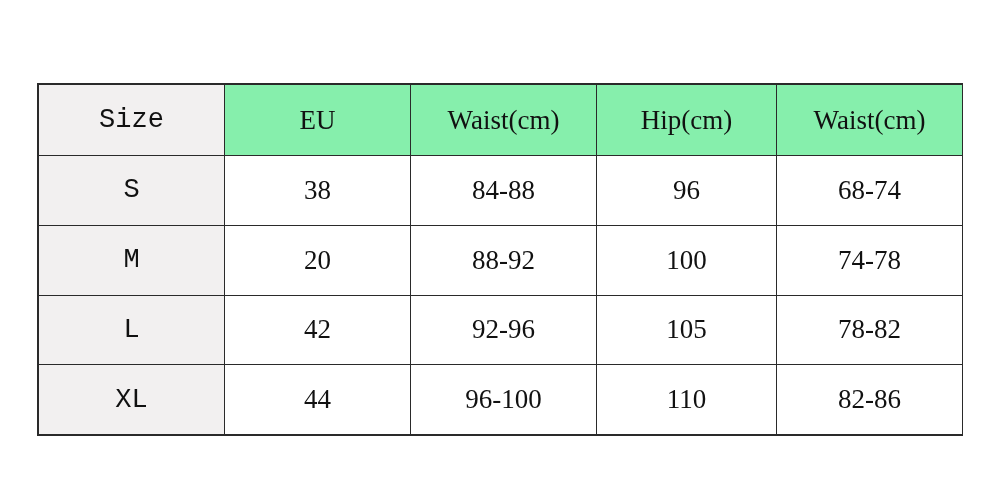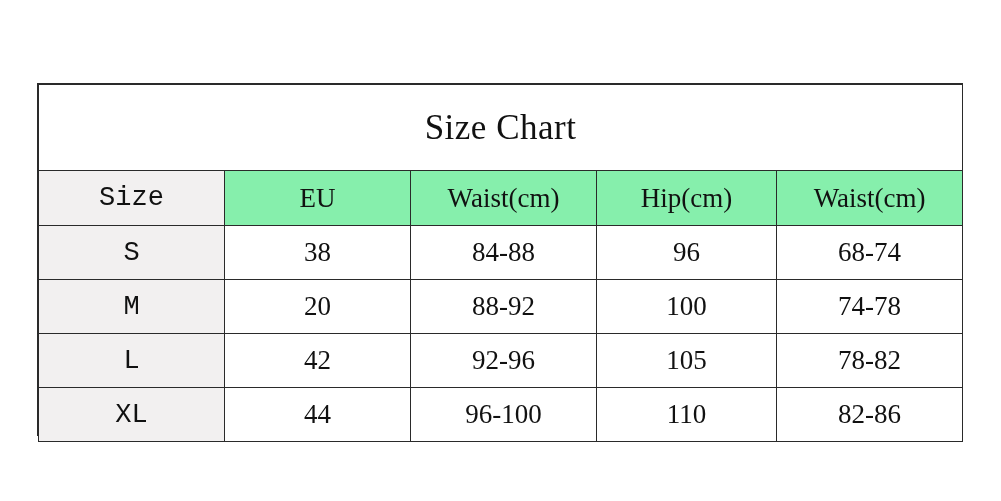--- a/index.html
+++ b/index.html
@@ -86,23 +86,20 @@
   <div class="chart-wrap">
     <table class="size-chart">
       <colgroup>
         <col class="c0">
           <col class="c1">
           <col class="c2">
           <col class="c3">
           <col class="c4">
       </colgroup>
       <tbody>
-        <tr>
-          <td class="title-cell" colspan="5">Size Chart</td>
-        </tr>
         <tr class="head-row">
           <td class="col-size">Size</td>
           <td>EU</td>
           <td>Waist(cm)</td>
           <td>Hip(cm)</td>
           <td>Waist(cm)</td>
         </tr>
         <tr class="body-row">
           <td class="col-size">S</td>
           <td class="data-cell">38</td>

